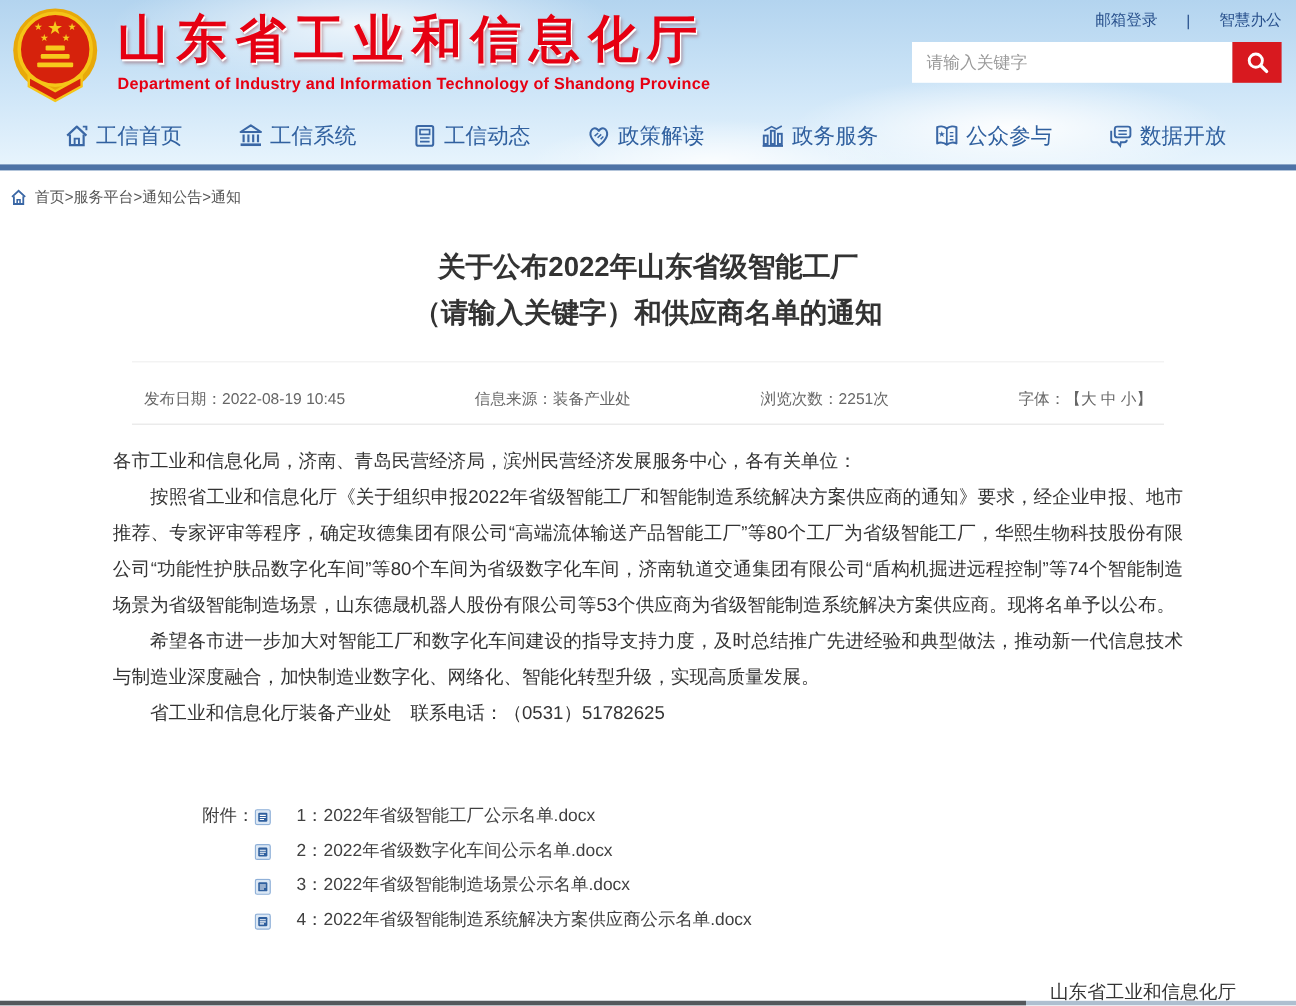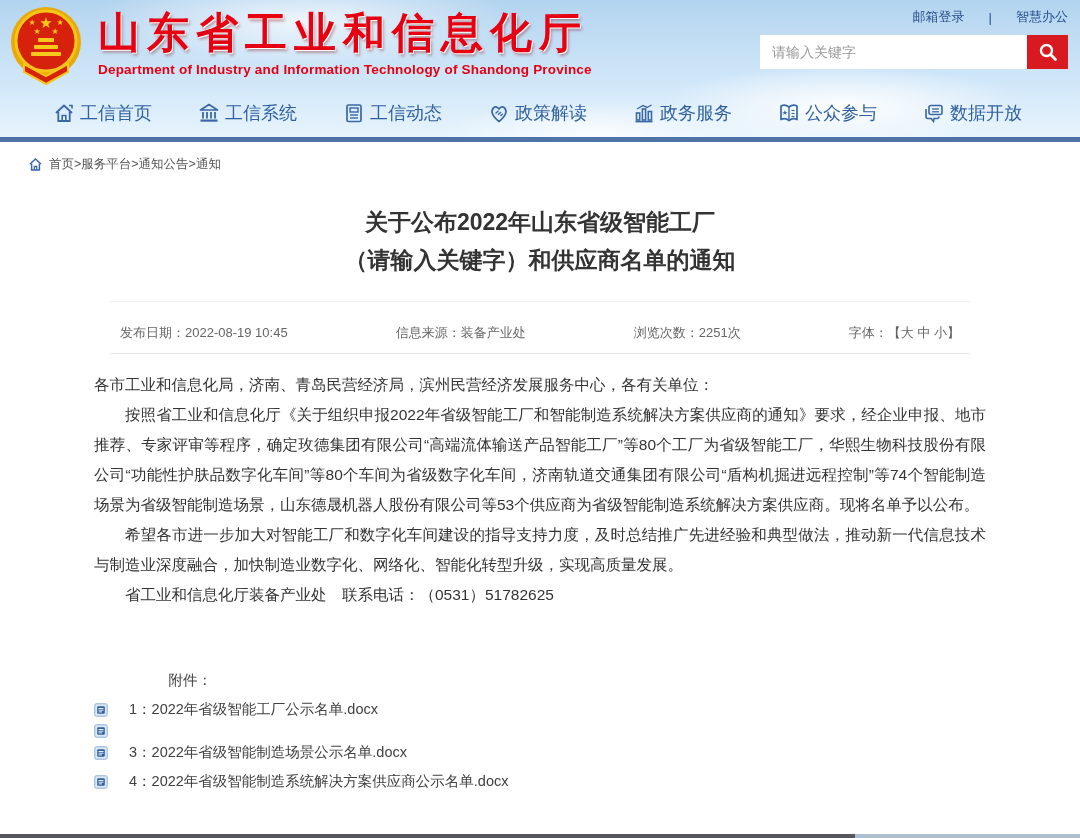--- a/index.html
+++ b/index.html
@@ -33,35 +33,35 @@
     display:flex; align-items:center; justify-content:center; }
 
   
   .nav { position:absolute; left:0; bottom:5px; width:100%; height:48px;
     display:flex; align-items:center; justify-content:space-between; padding:0 58px 0 52px; }
   .nav-item { display:flex; align-items:center; gap:4px; color:#30609f; font-size:18px; cursor:pointer; white-space:nowrap; }
   .nav-item svg { display:block; }
   .nav-bar-line { position:absolute; left:0; bottom:0; width:100%; height:5px; background:#4e73a6; }
 
   
-  .breadcrumb { display:flex; align-items:center; gap:6px; padding:14px 0 0 8px; font-size:12.5px; color:#555;margin-left:20px; }
+  .breadcrumb { display:flex; align-items:center; gap:6px; padding:14px 0 0 8px; font-size:12.5px; color:#555; }
   .breadcrumb .crumbs { cursor:pointer; }
 
   
   .article-title { text-align:center; margin-top:30px; font-size:23px; font-weight:bold; color:#333; line-height:38px; }
   .meta-row { width:860px; margin:22px auto 0; display:flex; justify-content:space-between;
     font-size:13px; color:#666; padding:22px 10px 11px; border-top:1px solid #f0f0f0; border-bottom:1px solid #e6e6e6; }
   .meta-item { white-space:nowrap; }
   .meta-item .fontctl { cursor:pointer; }
 
   .body-text { width:892px; margin:16px auto 12px; font-size:15.5px; color:#333; line-height:30px; text-align:justify; }
   .body-text p.indent { text-indent:2em; }
 
   .attachments { width:892px; margin:56px auto 0; font-size:14.5px; color:#404040; }
-  .att-row { display:flex;flex-direction:column; }
+  .att-row { display:flex; }
   .att-label { width:118px; text-align:right; white-space:nowrap; padding-left:68px; line-height:29px; }
   .att-list { }
   .att-item { display:flex; align-items:center; gap:21px; line-height:29px; cursor:pointer; }
   .att-item svg { flex:0 0 auto; }
 
   .signature { width:980px; margin:30px auto 0; text-align:right; font-size:15.5px; color:#333; line-height:31px; }
   .signature .sig-date { padding-right:26px; }
 
   .bottom-strip { position:absolute; left:0; bottom:0; width:100%; height:4px; background:#aebfd0; }
   .bottom-strip .thumb { position:absolute; left:0; top:0; height:100%; width:855px; background:#54585c; }
@@ -225,20 +225,21 @@
           <span>1：2022年省级智能工厂公示名单.docx</span>
         </div>
         <div class="att-item">
           <svg width="14" height="14" viewBox="0 0 14 14">
             <rect x="0.8" y="0.8" width="12.4" height="12.4" rx="1.5" fill="#dce8f5" stroke="#8fb0d8" stroke-width="1"></rect>
             <rect x="3.2" y="3.2" width="7.6" height="7.6" rx="1" fill="#2f5f9e"></rect>
             <line x1="4.5" y1="5.5" x2="9.5" y2="5.5" stroke="#fff" stroke-width="0.9"></line>
             <line x1="4.5" y1="7.2" x2="9.5" y2="7.2" stroke="#fff" stroke-width="0.9"></line>
             <line x1="4.5" y1="8.9" x2="8" y2="8.9" stroke="#fff" stroke-width="0.9"></line>
           </svg>
+          <span>2：2022年省级数字化车间公示名单.docx</span>
         </div>
         <div class="att-item">
           <svg width="14" height="14" viewBox="0 0 14 14">
             <rect x="0.8" y="0.8" width="12.4" height="12.4" rx="1.5" fill="#dce8f5" stroke="#8fb0d8" stroke-width="1"></rect>
             <rect x="3.2" y="3.2" width="7.6" height="7.6" rx="1" fill="#2f5f9e"></rect>
             <line x1="4.5" y1="5.5" x2="9.5" y2="5.5" stroke="#fff" stroke-width="0.9"></line>
             <line x1="4.5" y1="7.2" x2="9.5" y2="7.2" stroke="#fff" stroke-width="0.9"></line>
             <line x1="4.5" y1="8.9" x2="8" y2="8.9" stroke="#fff" stroke-width="0.9"></line>
           </svg>
           <span>3：2022年省级智能制造场景公示名单.docx</span>

